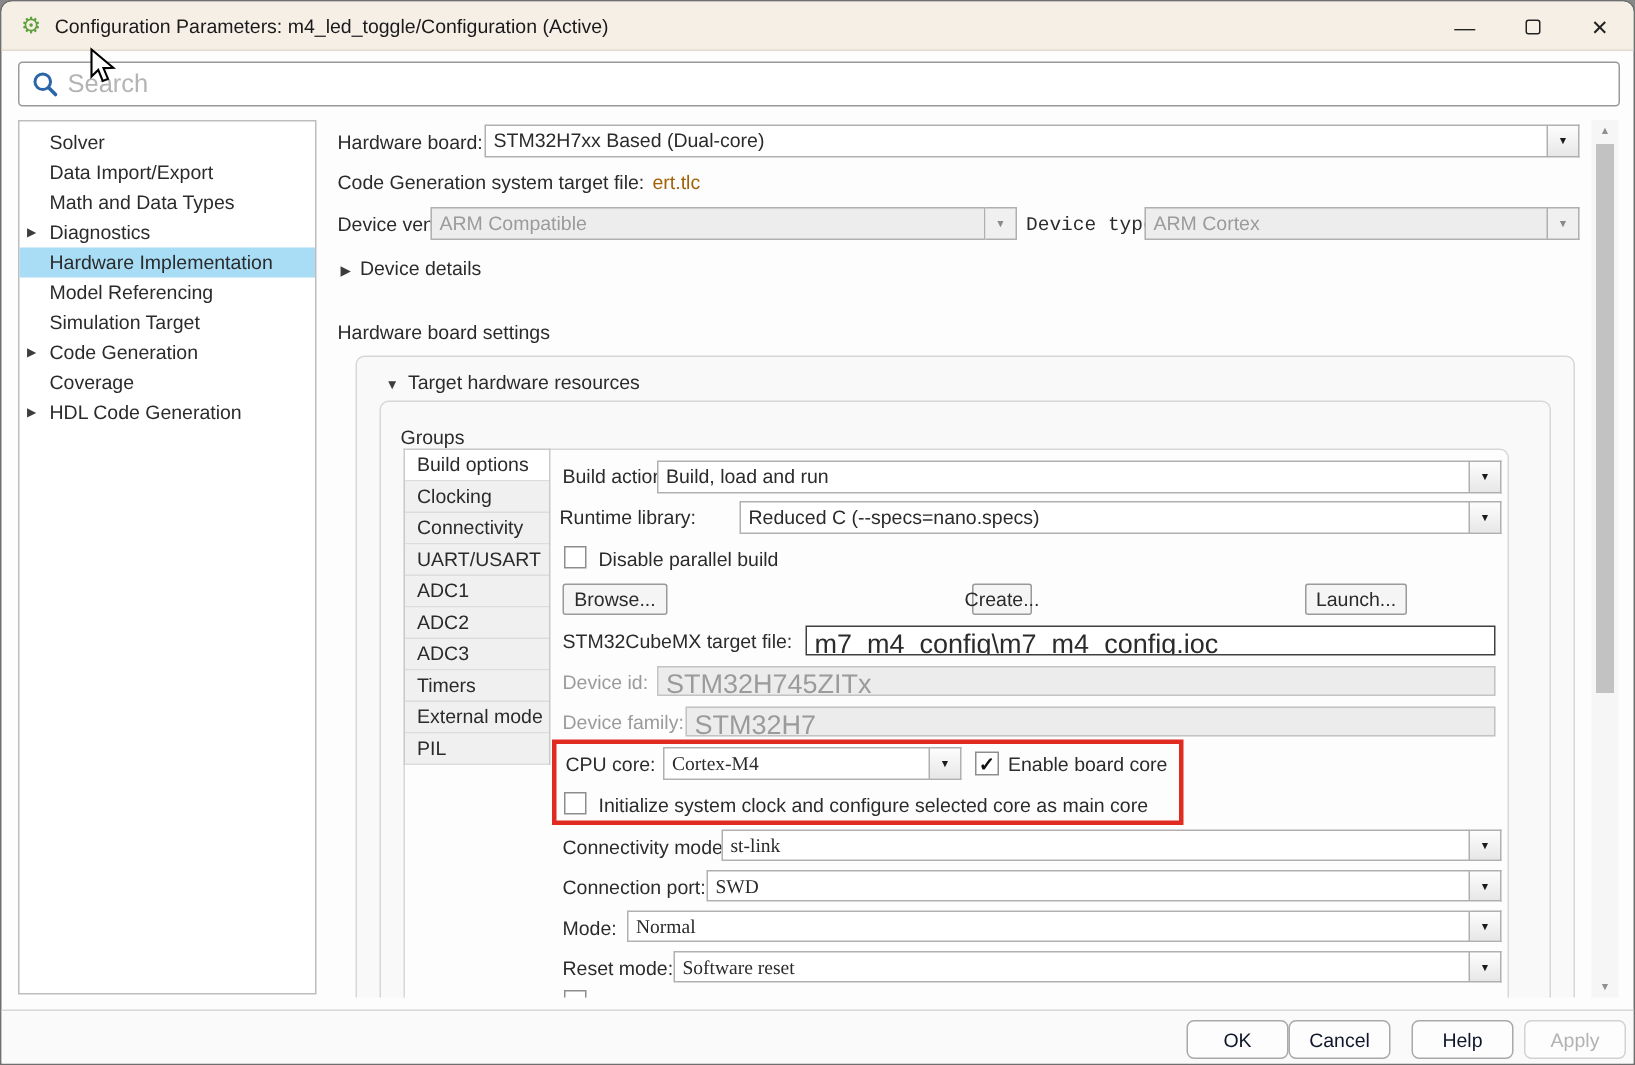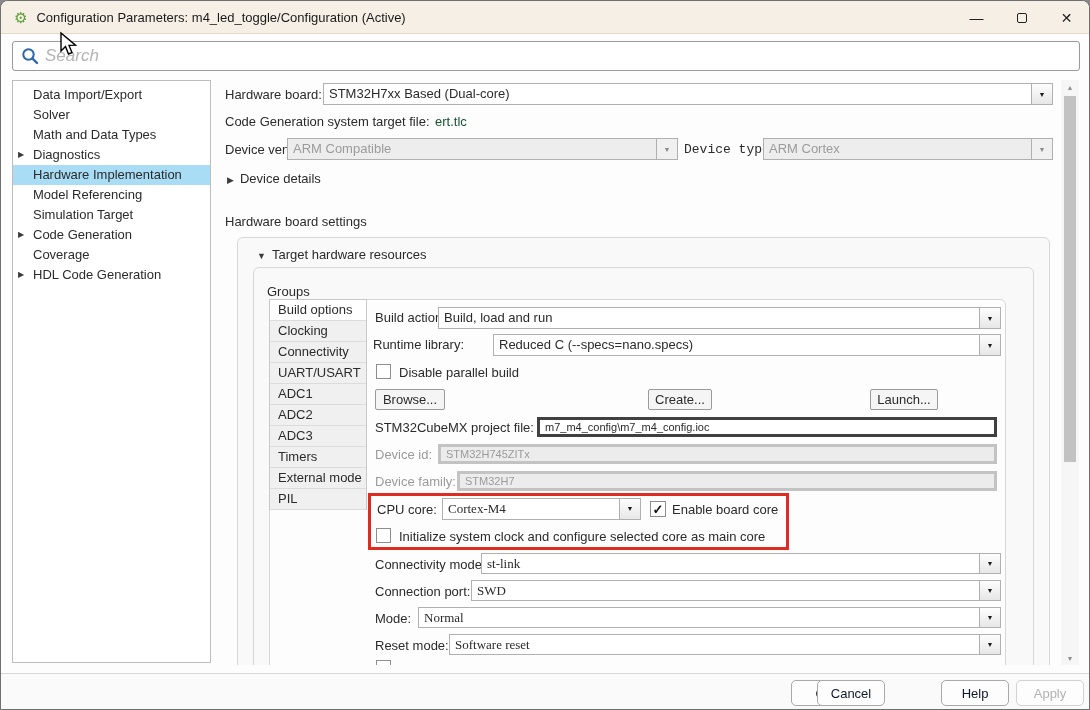--- a/index.html
+++ b/index.html
@@ -19,51 +19,51 @@
   .win-controls { position:absolute; right:0; top:0; height:33px; display:flex; }
   .win-btn { width:45px; height:33px; display:flex; align-items:center; justify-content:center; font-size:14px; color:#222; }
   .maxi-box { width:10px; height:10px; border:1.4px solid #222; border-radius:2px; }
   
   .searchbar {
     position:absolute; left:11px; top:40px; width:1068px; height:30px;
     background:#fff; border:1px solid #9a9a9a; border-radius:3px;
     display:flex; align-items:center;
   }
   .search-icon { margin-left:8px; width:18px; height:18px; }
-  .search-placeholder { margin-left:6px; font-size:17px; font-style:italic; color:#b4b4b4; }
+  .search-placeholder { margin-left:6px; font-size:17px; color:#b4b4b4; }
   .cursor { position:absolute; left:57px; top:30px; z-index:50; }
   
   .sidebar {
     position:absolute; left:11px; top:79px; width:199px; height:583px;
     background:#ffffff; border:1px solid #bdbdbd;
   }
   .side-item { position:relative; height:20px; line-height:20px; font-size:13px; color:#2b2b2b; padding-left:20px; margin-top:0; white-space:nowrap; }
   .side-item.selected { background:#a8ddf5; }
   .tri { position:absolute; left:5px; top:0; font-size:8px; color:#3c3c3c; line-height:20px; }
   .sidebar .pad-top { height:4px; }
   
   .mainclip { position:absolute; left:218px; top:79px; width:840px; height:585px; overflow:hidden; background:#fdfdfd; }
   .lbl { position:absolute; font-size:13px; color:#2b2b2b; white-space:nowrap; }
   .lbl.dis { color:#9b9b9b; }
-  .link { color:#14532d; cursor:pointer; }
+  .link { color:#a16207; cursor:pointer; }
   
   .combo { position:absolute; display:flex; height:22px; }
   .combo .cfield {
     flex:1; background:#fff; border:1px solid #b0b0b0; font-size:13px; color:#2b2b2b;
     padding:2px 0 0 5px; white-space:nowrap; overflow:hidden;
   }
   .combo .cbtn {
     width:21px; background:linear-gradient(#fdfdfd,#e7e7e7); border:1px solid #b0b0b0; border-left:none;
     display:flex; align-items:center; justify-content:center; font-size:7px; color:#1a1a1a;
   }
   .combo.disabled .cfield { background:#ededed; color:#9b9b9b; }
   .combo.disabled .cbtn { color:#8a8a8a; background:#f0f0f0; }
   .combo.h21 { height:21px;font-family:Liberation Serif, serif; }
   
-  .tfield { position:absolute; background:#fff; border:3px solid #404040; font-size:11px; color:#2b2b2b; padding:1px 0 0 5px; white-space:nowrap; overflow:hidden; }
+  .tfield { position:absolute; background:#fff; border:1px solid #404040; font-size:18px; color:#2b2b2b; padding:1px 0 0 5px; white-space:nowrap; overflow:hidden; }
   .tfield.dis { background:#ececec; color:#9b9b9b; border-color:#c3c3c3; }
   
   .cb { position:absolute; width:15px; height:15px; background:#fff; border:1px solid #8d8d8d; display:flex; align-items:center; justify-content:center; font-size:13px; font-weight:bold; color:#111; }
   
   .panel { position:absolute; background:#f9f9f9; border:1px solid #d7d7d7; border-radius:6px; }
   .panel.inner3 { background:#fdfdfd; }
   
   .grp-list { position:absolute; left:50px; top:219px; width:98px; border:1px solid #c9c9c9; border-bottom:none; background:#fff; }
   .grp-row { height:21px; line-height:20px; font-size:13px; color:#2b2b2b; padding-left:8px; background:#f0f0f0; border-bottom:1px solid #dcdcdc; white-space:nowrap; overflow:hidden; }
   .grp-row.selected { background:#ffffff; }
@@ -105,22 +105,22 @@
       <line x1="11.5" y1="11.5" x2="16" y2="16" stroke="#2a66a8" stroke-width="2.4" stroke-linecap="round"></line>
     </svg>
     <span class="search-placeholder">Search</span>
   </div>
   <svg class="cursor" width="22" height="26" viewBox="0 0 22 26">
     <path d="M3,2 L3,20 L7.5,15.6 L10.5,23 L14,21.6 L11,14.4 L17.5,14.2 Z" fill="#fff" stroke="#000" stroke-width="1.4"></path>
   </svg>
 
   <div class="sidebar">
     <div class="pad-top"></div>
+    <div class="side-item">Solver</div>
     <div class="side-item">Data Import/Export</div>
-    <div class="side-item">Solver</div>
     <div class="side-item">Math and Data Types</div>
     <div class="side-item"><span class="tri">▶</span><span>Diagnostics</span></div>
     <div class="side-item selected">Hardware Implementation</div>
     <div class="side-item">Model Referencing</div>
     <div class="side-item">Simulation Target</div>
     <div class="side-item"><span class="tri">▶</span><span>Code Generation</span></div>
     <div class="side-item">Coverage</div>
     <div class="side-item"><span class="tri">▶</span><span>HDL Code Generation</span></div>
   </div>
 
@@ -184,24 +184,24 @@
     <div class="lbl" style="left:154px; top:257px;">Runtime library:</div>
     <div class="combo" style="left:230px; top:254px; width:552px;padding-left:44px;">
       <div class="cfield">Reduced C (--specs=nano.specs)</div>
       <div class="cbtn">▼</div>
     </div>
 
     <div class="cb" style="left:157px; top:284px;"></div>
     <div class="lbl" style="left:180px; top:285px;">Disable parallel build</div>
 
     <div class="sbtn" style="left:156px; top:309px; width:70px;">Browse...</div>
-    <div class="sbtn" style="left:429px; top:309px; width:64px;">Create...</div>
+    <div class="sbtn" style="left:429px; top:309px; width:40px;">Create...</div>
     <div class="sbtn" style="left:651px; top:309px; width:68px;">Launch...</div>
 
-    <div class="lbl" style="left:156px; top:340px;">STM32CubeMX project file:</div>
+    <div class="lbl" style="left:156px; top:340px;">STM32CubeMX target file:</div>
     <div class="tfield" style="left:318px; top:337px; width:460px; height:20px;">m7_m4_config\m7_m4_config.ioc</div>
 
     <div class="lbl dis" style="left:156px; top:367px;">Device id:</div>
     <div class="tfield dis" style="left:219px; top:364px; width:559px; height:20px;">STM32H745ZITx</div>
 
     <div class="lbl dis" style="left:156px; top:394px;">Device family:</div>
     <div class="tfield dis" style="left:238px; top:391px; width:540px; height:20px;">STM32H7</div>
 
     <div class="lbl" style="left:158px; top:422px;">CPU core:</div>
     <div class="combo" style="left:223px; top:418px; width:199px;font-family:Liberation Serif, serif;">
@@ -245,18 +245,18 @@
   </div>
 
   <div class="scrollbar">
     <div class="scroll-arrow" style="top:0;">▲</div>
     <div class="scroll-thumb"></div>
     <div class="scroll-arrow" style="bottom:0;">▼</div>
   </div>
 
   <div class="footer">
     <div class="fbtn" style="left:790px;">OK</div>
-    <div class="fbtn" style="left:816px;">Cancel</div>
+    <div class="fbtn" style="left:858px;">Cancel</div>
     <div class="fbtn" style="left:940px;">Help</div>
     <div class="fbtn disabled" style="left:1015px;">Apply</div>
   </div>
 
 </div>
 
 </body></html>

